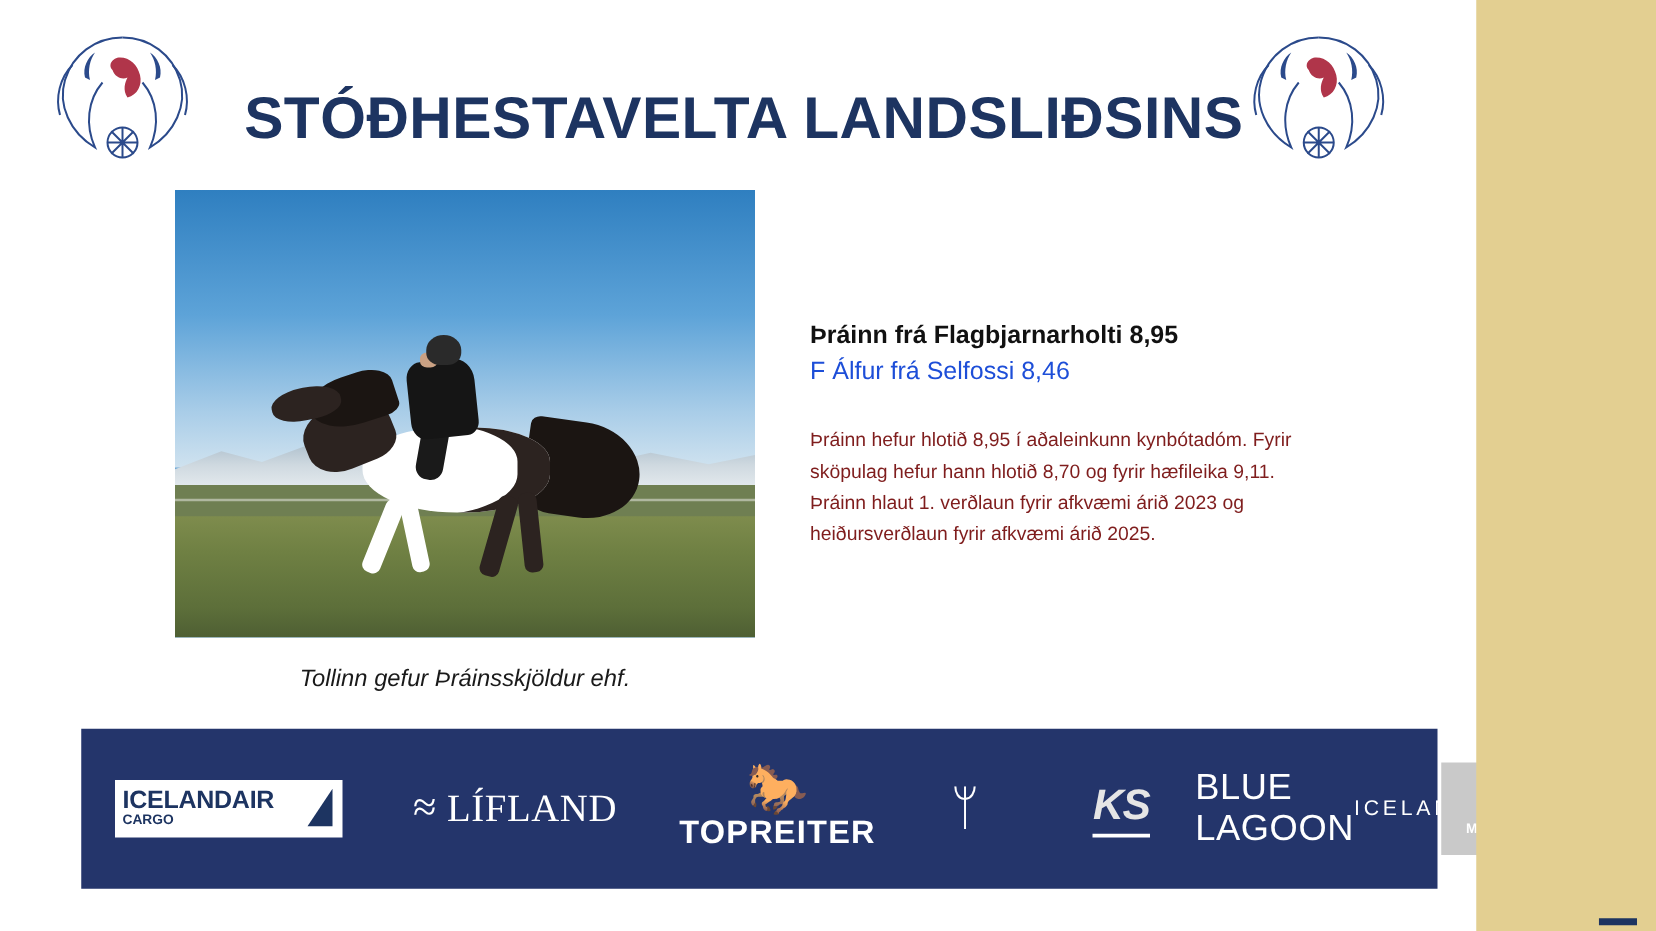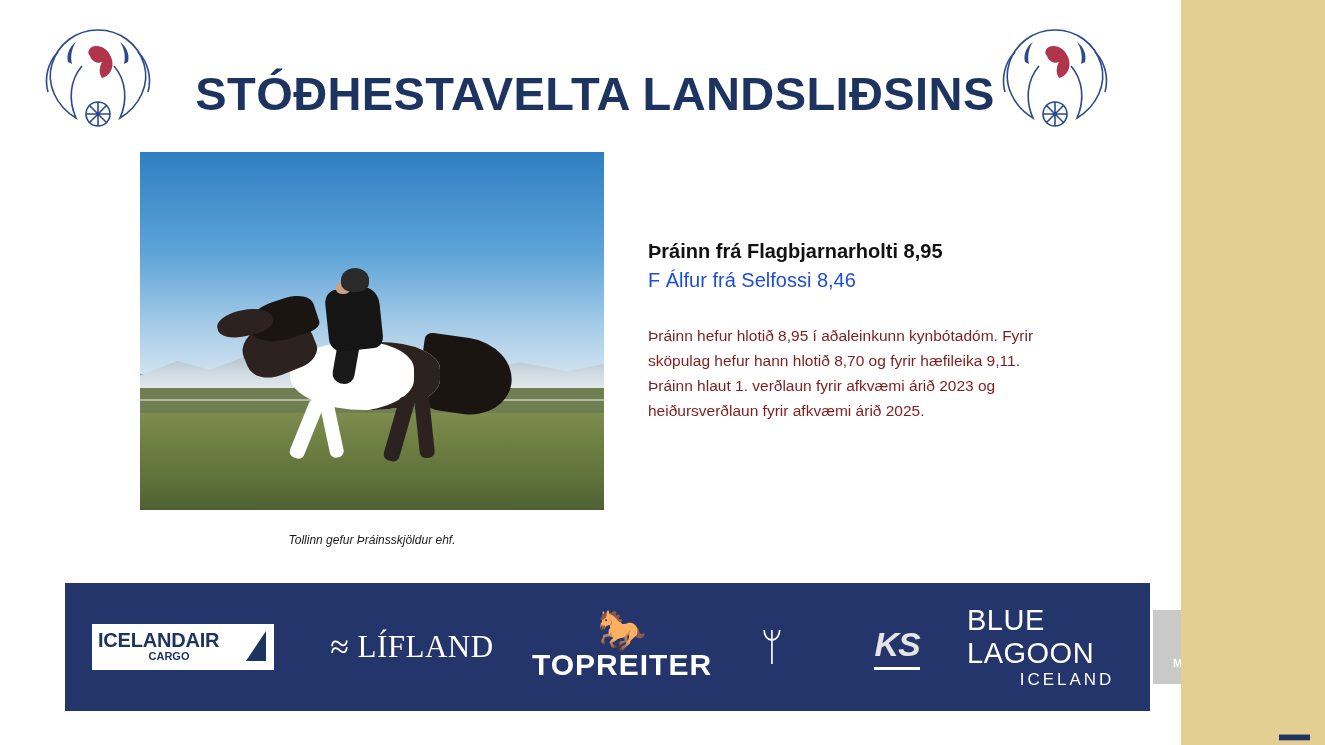--- a/index.html
+++ b/index.html
@@ -206,31 +206,31 @@
     background: #caa183;
     border-radius: 40%;
   }
 
   .caption {
     position: absolute;
     left: 140px;
     top: 533px;
     width: 464px;
     text-align: center;
-    font-size: 12px;
+    font-size: 19px;
     font-style: italic;
     color: #1a1a1a;
     font-family: "Liberation Sans", sans-serif;
   }
 
   
   .info {
     position: absolute;
     left: 648px;
-    top: 237px;
+    top: 254px;
     width: 430px;
   }
   .info .line-main {
     font-size: 20px;
     font-weight: bold;
     color: #111111;
     line-height: 1.45;
   }
   .info .line {
     font-size: 20px;
@@ -282,21 +282,21 @@
     color: #1d3461;
     font-size: 20px;
     font-weight: bold;
     letter-spacing: -0.2px;
     line-height: 1;
   }
   .icelandair .w2 {
     color: #1d3461;
     font-size: 11px;
     font-weight: bold;
-    text-align: center;
+    text-align: left;
     padding-right: 28px;
     line-height: 1.2;
   }
   .icelandair .tail {
     position: absolute;
     right: 8px;
     top: 7px;
     width: 0; height: 0;
     border-left: 20px solid transparent;
     border-bottom: 30px solid #1d3461;
@@ -317,38 +317,38 @@
   }
 
   .topreiter { left: 462px; width: 190px; }
   .topreiter .stack {
     display: flex;
     flex-direction: column;
     align-items: center;
     color: #ffffff;
   }
   .topreiter .glyph { font-size: 40px; line-height: 0.9; }
-  .topreiter .txt { font-size: 30px; font-weight: bold; letter-spacing: 1px; }
+  .topreiter .txt { font-size: 26px; font-weight: bold; letter-spacing: 1px; }
 
   .ms { left: 652px; width: 110px; color: #ffffff; font-size: 38px; }
 
   .ks { left: 762px; width: 140px; color: #e5e5e5; }
   .ks .txt {
     font-size: 34px;
     font-weight: bold;
     font-style: italic;
     letter-spacing: -1px;
     border-bottom: 3px solid #ffffff;
     padding-bottom: 3px;
   }
 
   .bluelagoon { left: 902px; width: 200px; }
   .bluelagoon .stack {
     display: flex;
-    flex-direction: column;
+    flex-direction: row;
     align-items: center;
     color: #ffffff;
   }
   .bluelagoon .w1 { font-size: 29px; letter-spacing: 0.5px; }
   .bluelagoon .w2 { font-size: 17px; letter-spacing: 3px; }
 
   .mustad { left: 1086px; width: 96px; }
   .mustad .box {
     background: #c9c9c9;
     width: 92px;

